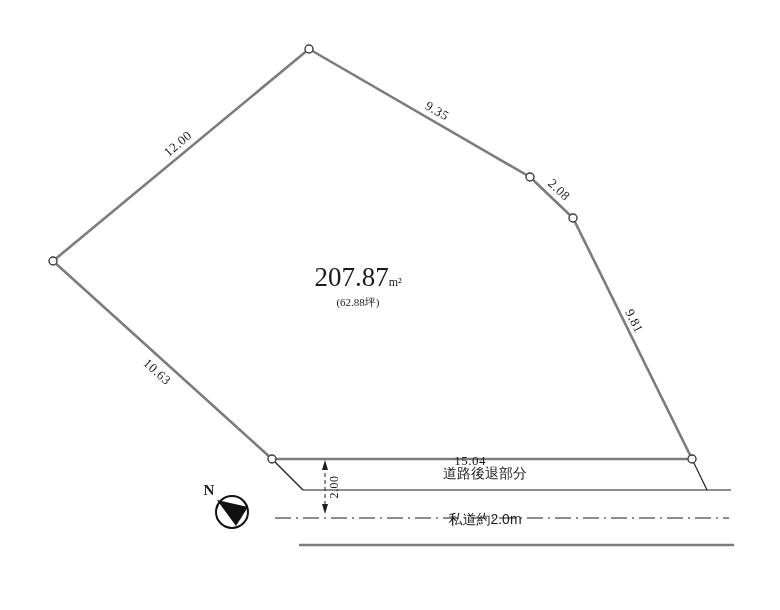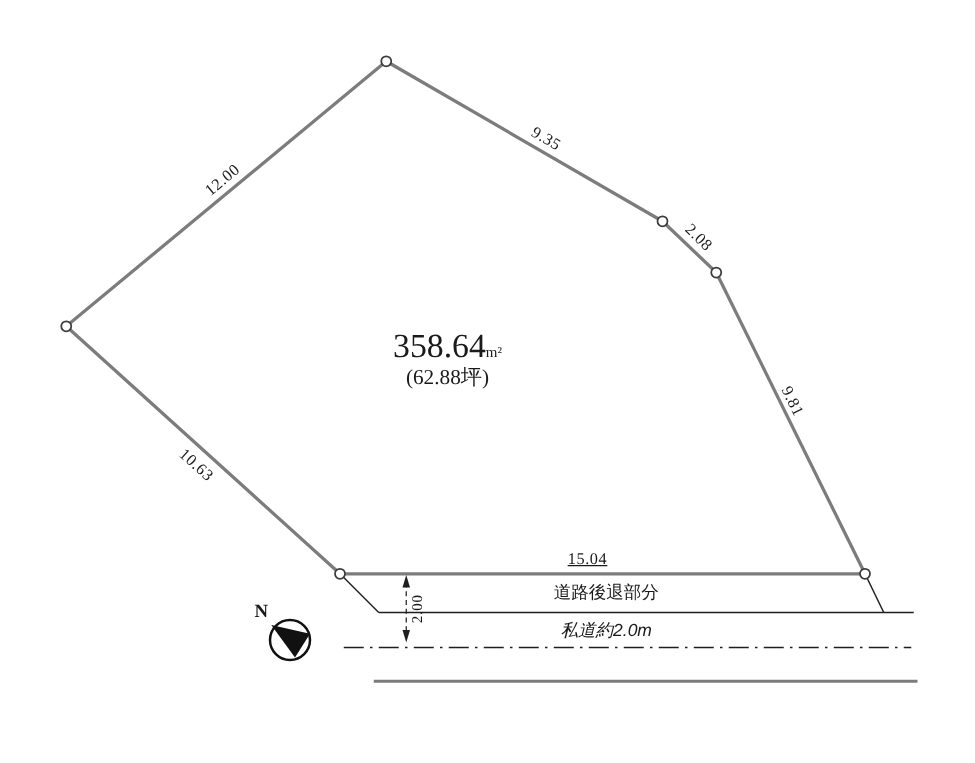--- a/index.html
+++ b/index.html
@@ -23,36 +23,36 @@
   .dim {
     font-family: "Liberation Serif", "DejaVu Serif", serif;
     font-size: 13px;
     letter-spacing: 0.5px;
   }
   .dim-nw  { left: 178px; top: 144px; transform: translate(-50%,-50%) rotate(-40deg); }
   .dim-n   { left: 437px; top: 111px; transform: translate(-50%,-50%) rotate(30deg); }
   .dim-ne  { left: 559px; top: 190px; transform: translate(-50%,-50%) rotate(44deg); }
   .dim-e   { left: 634px; top: 321px; transform: translate(-50%,-50%) rotate(64deg); }
   .dim-sw  { left: 157px; top: 372px; transform: translate(-50%,-50%) rotate(42deg); }
-  .dim-s   { left: 470px; top: 447px; text-decoration: underline; }
+  .dim-s   { left: 470px; top: 461px; }
   .dim-setback { left: 334px; top: 487px; transform: translate(-50%,-50%) rotate(-90deg); font-size: 12px; }
   .area-main {
     left: 358px; top: 277px;
     font-size: 27px;
   }
   .area-main .unit { font-size: 12px; }
   .area-tsubo {
     left: 358px; top: 302px;
-    font-size: 17px;
+    font-size: 11px;
   }
   .jp {
     font-family: "Liberation Sans", "DejaVu Sans", sans-serif;
   }
   .setback-text { left: 485px; top: 474px; font-size: 14px; }
-  .road-text    { left: 485px; top: 505px; font-size: 14px; font-style: italic; }
+  .road-text    { left: 485px; top: 520px; font-size: 14px; }
   .north-n {
     left: 209px; top: 490px;
     font-size: 15px; font-weight: bold;
     font-family: "Liberation Serif", "DejaVu Serif", serif;
   }
 </style>
 </head>
 <body>
 
 <div class="canvas">
@@ -99,21 +99,21 @@
 
   <div class="lbl dim dim-nw">12.00</div>
   <div class="lbl dim dim-n">9.35</div>
   <div class="lbl dim dim-ne">2.08</div>
   <div class="lbl dim dim-e">9.81</div>
   <div class="lbl dim dim-sw">10.63</div>
   <div class="lbl dim dim-s">15.04</div>
   <div class="lbl dim dim-setback">2.00</div>
 
   <div class="lbl area-main">
-    <span>358.64</span><span class="unit">m²</span>
+    <span>207.87</span><span class="unit">m²</span>
   </div>
   <div class="lbl area-tsubo">(62.88坪)</div>
 
   <div class="lbl jp setback-text">道路後退部分</div>
   <div class="lbl jp road-text">私道約2.0m</div>
 
   <div class="lbl north-n">N</div>
 
 </div>
 

